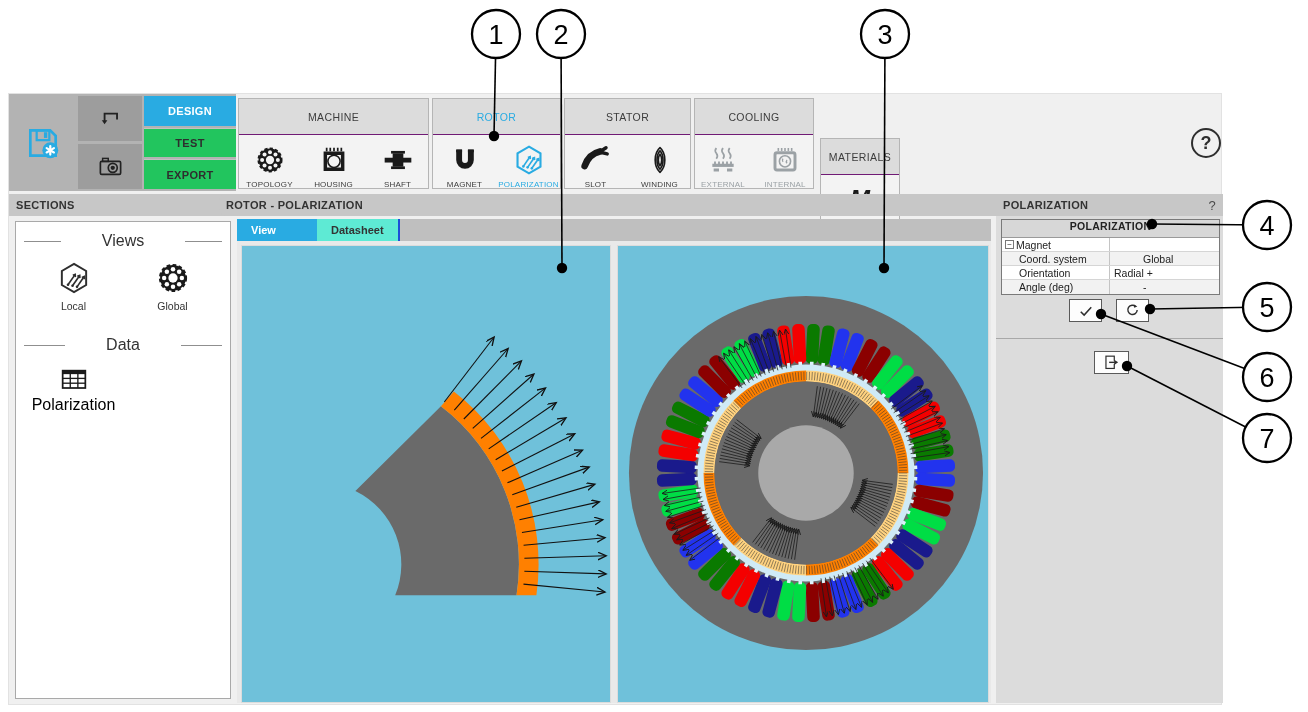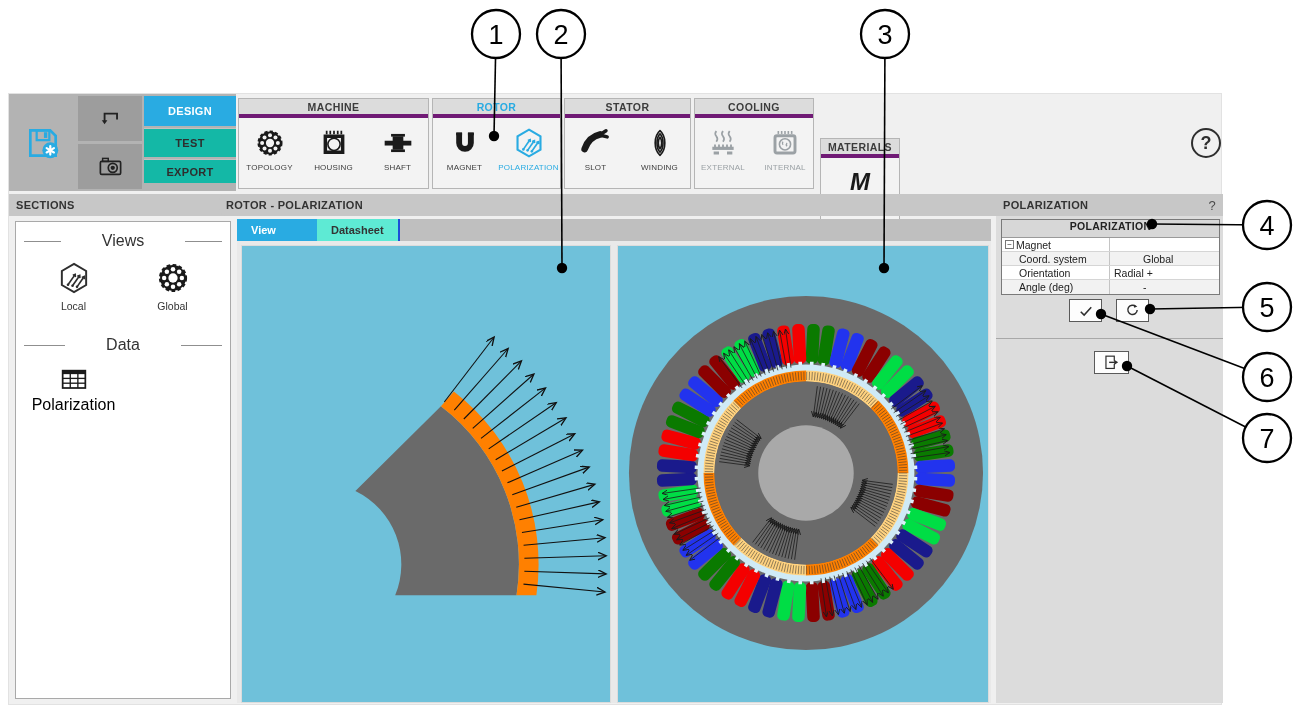--- a/index.html
+++ b/index.html
@@ -6,27 +6,27 @@
   html,body { background:#fff; font-family:"Liberation Sans", sans-serif; }
   .page { position:relative; width:1308px; height:712px; background:#fff; overflow:hidden; }
   .app { position:absolute; left:8px; top:93px; width:1214px; height:612px; background:#f0f0f0; border:1px solid #e2e2e2; }
 
   
   .left-cluster { position:absolute; left:0; top:0; width:227px; height:97px; background:#b3b3b3; }
   .save-tile { position:absolute; left:2px; top:2px; width:64px; height:93px; display:flex; align-items:center; justify-content:center; }
   .tool-tile { position:absolute; left:69px; width:64px; height:45px; background:#9d9d9d; display:flex; align-items:center; justify-content:center; }
   .tool-tile.t1 { top:2px; } .tool-tile.t2 { top:50px; height:45px; }
   .mode-btn { position:absolute; left:135px; width:92px; display:flex; align-items:center; justify-content:center;
-              font-size:11px; font-weight:bold; color:#2e2e2e; background:#14b8a6; letter-spacing:.3px; }
+              font-size:11px; font-weight:bold; color:#2e2e2e; background:#22c55e; letter-spacing:.3px; }
   .mode-btn.active { background:#29abe2; color:#fff; }
-  .m0 { top:2px; height:30px; } .m1 { top:34px; height:29px; border-top:1px solid #c2c2c2;} .m2 { top:65px; height:24px; border-top:1px solid #c2c2c2;}
+  .m0 { top:2px; height:30px; } .m1 { top:34px; height:29px; border-top:1px solid #c2c2c2;} .m2 { top:65px; height:30px; border-top:1px solid #c2c2c2;}
 
   .group { position:absolute; top:4px; height:91px; background:#f3f3f3; border:1px solid #b5b5b5; }
-  .group-title { height:19px; background:#dcdcdc; display:flex; align-items:center; justify-content:center;
-                 font-size:10.5px; font-weight:bold; color:#3c3c3c; letter-spacing:.4px; border-bottom:4px solid #701a75;}
+  .group-title { height:36px; background:#dcdcdc; display:flex; align-items:center; justify-content:center;
+                 font-size:10.5px; font-weight:normal; color:#3c3c3c; letter-spacing:.4px; border-bottom:1px solid #701a75;}
   .group-title.accent { color:#29abe2; }
   .group-items { display:flex; justify-content:center; align-items:flex-start; gap:6px; padding-top:7px; }
   .ritem { display:flex; flex-direction:column; align-items:center; width:58px; }
   .ritem .ricon { height:36px; display:flex; align-items:center; justify-content:center; }
   .ritem .rlabel { font-size:8px; color:#3c3c3c; margin-top:2px; letter-spacing:.2px; white-space:nowrap; }
   .ritem.sel .rlabel { color:#29abe2; }
   .ritem.dis .rlabel { color:#9ba1a5; }
   .help-circle { position:absolute; left:1182px; top:34px; width:30px; height:30px; border:2.5px solid #2e2e2e; border-radius:50%;
                  display:flex; align-items:center; justify-content:center; font-size:18px; font-weight:bold; color:#2e2e2e; background:transparent; }
 

